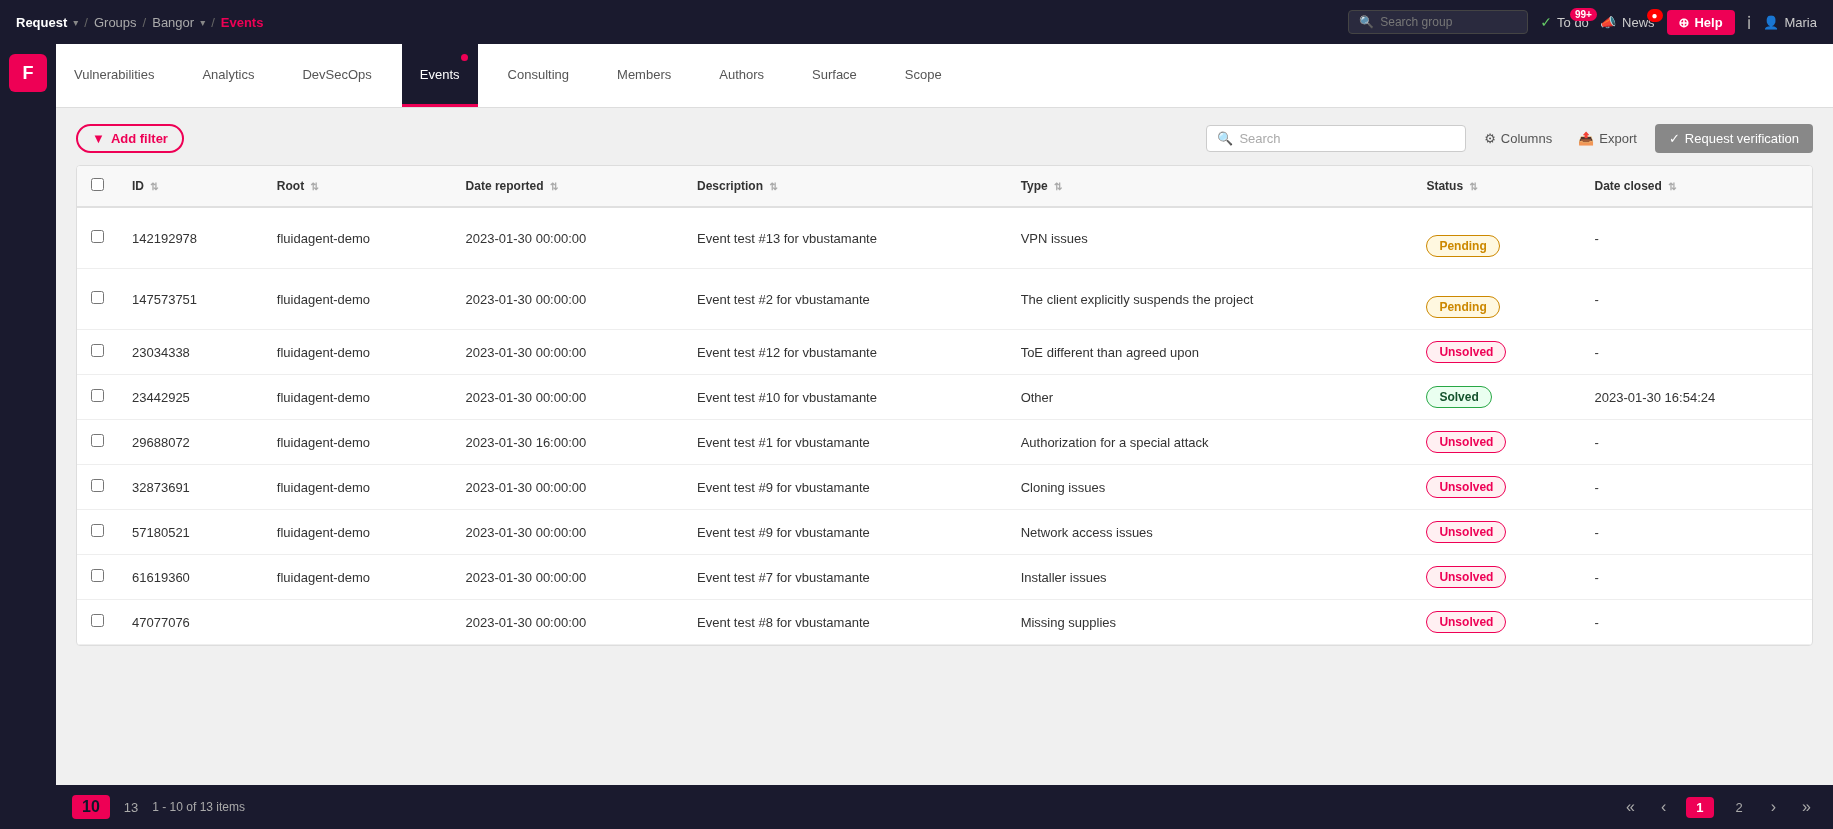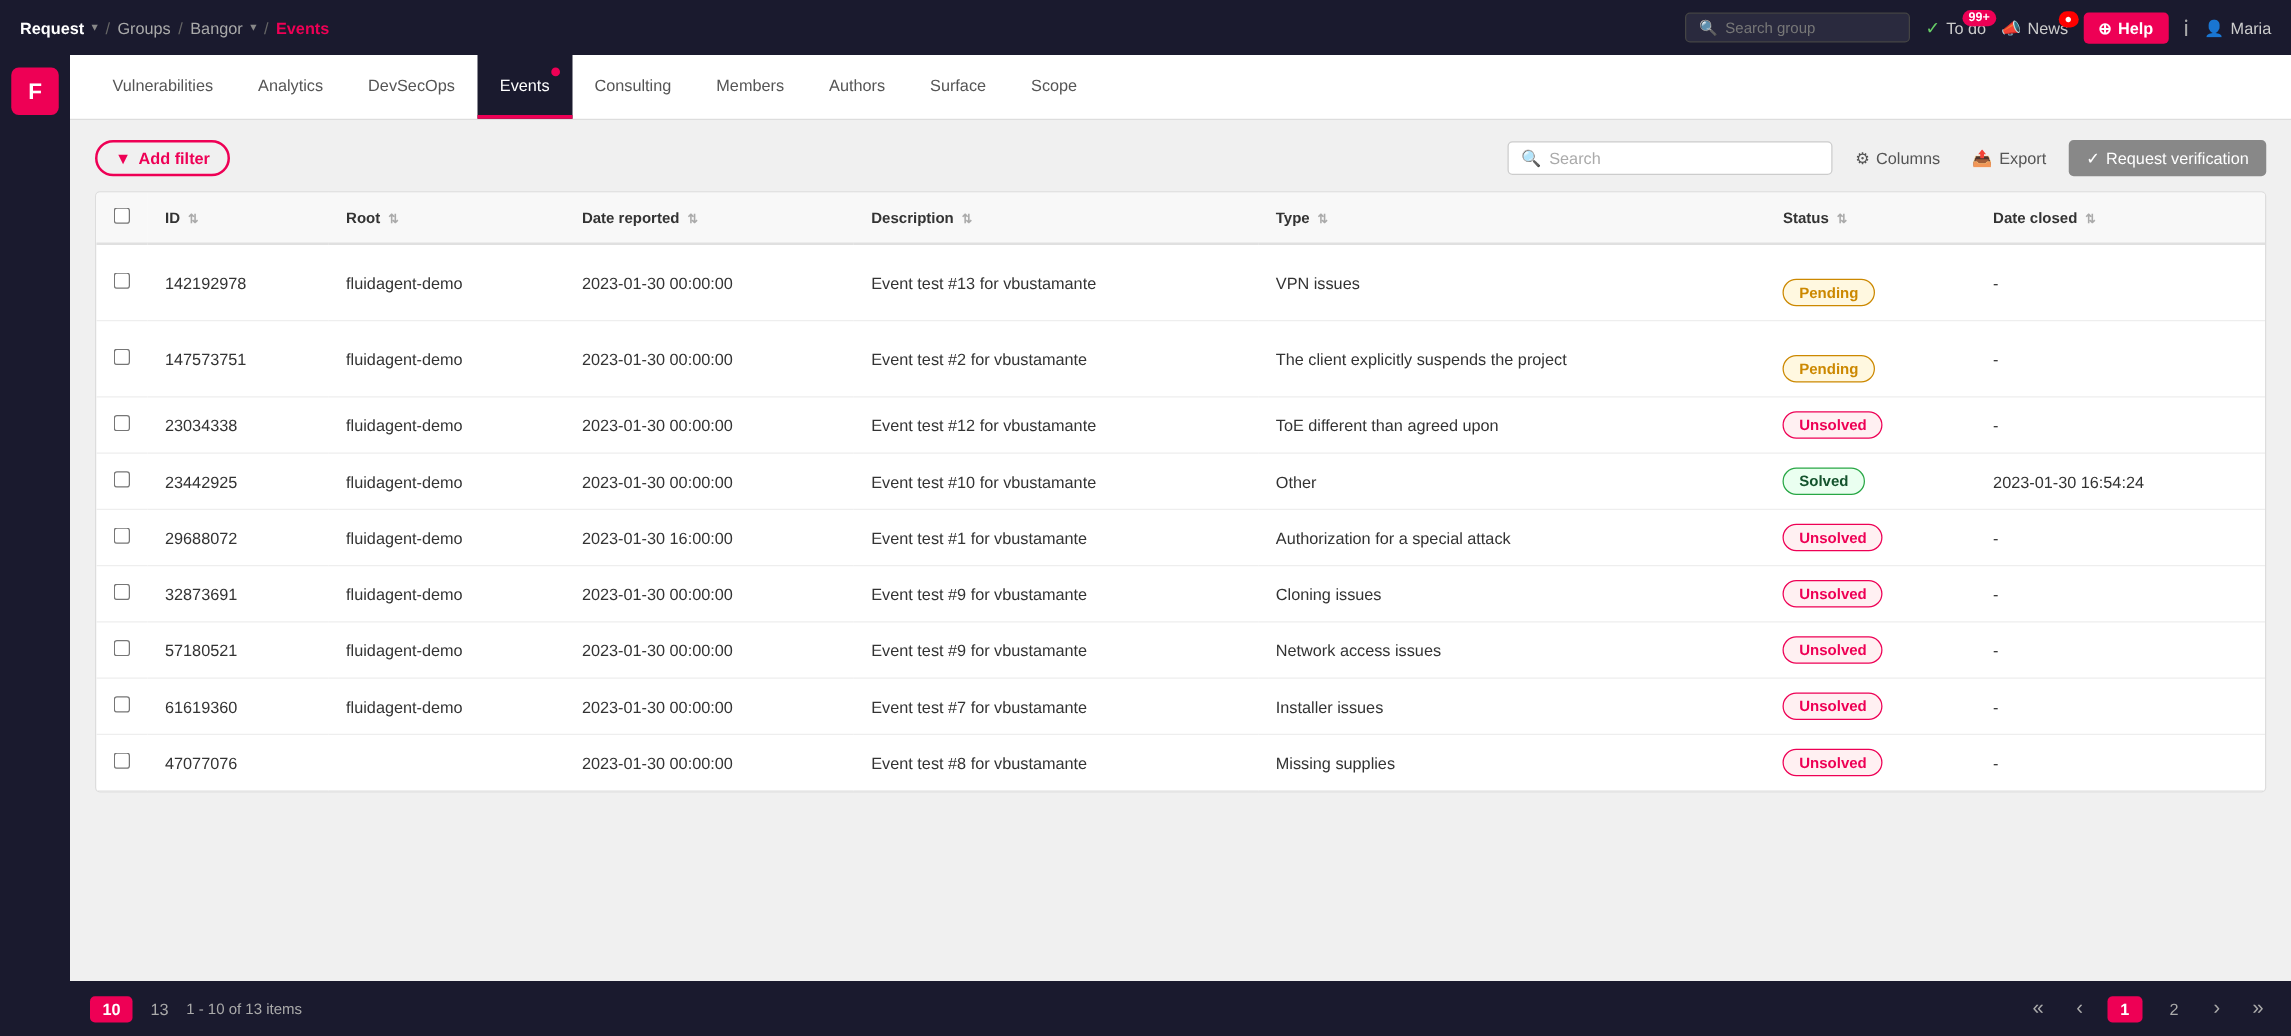--- a/index.html
+++ b/index.html
@@ -142,23 +142,23 @@
       overflow-y: auto;
       background: #f0f0f0;
     }
 
     
     .tabs-bar {
       background: #fff;
       border-bottom: 1px solid #ddd;
       display: flex;
       align-items: stretch;
-      padding: 0 16px;
-      gap: 0;
-      height: 52px;
+      padding: 0 0;
+      gap: 12px;
+      height: 64px;
     }
     .tab {
       padding: 0 18px;
       display: flex;
       align-items: center;
       font-size: 13px;
       cursor: pointer;
       border-bottom: 3px solid transparent;
       color: #555;
       white-space: nowrap;
@@ -317,25 +317,25 @@
       gap: 14px;
       color: #ccc;
       font-size: 13px;
       position: fixed;
       bottom: 0;
       left: 56px;
       right: 0;
     }
     .page-size-btn {
       background: #e05;
-      color: #ffffff;
+      color: #0f172a;
       border: none;
       border-radius: 4px;
       padding: 3px 10px;
-      font-size: 13px;
+      font-size: 16px;
       font-weight: 600;
       cursor: pointer;
     }
     .page-size-option {
       color: #aaa;
       cursor: pointer;
       font-size: 13px;
     }
     .page-info { color: #aaa; font-size: 12px; }
     .pag-spacer { flex: 1; }

